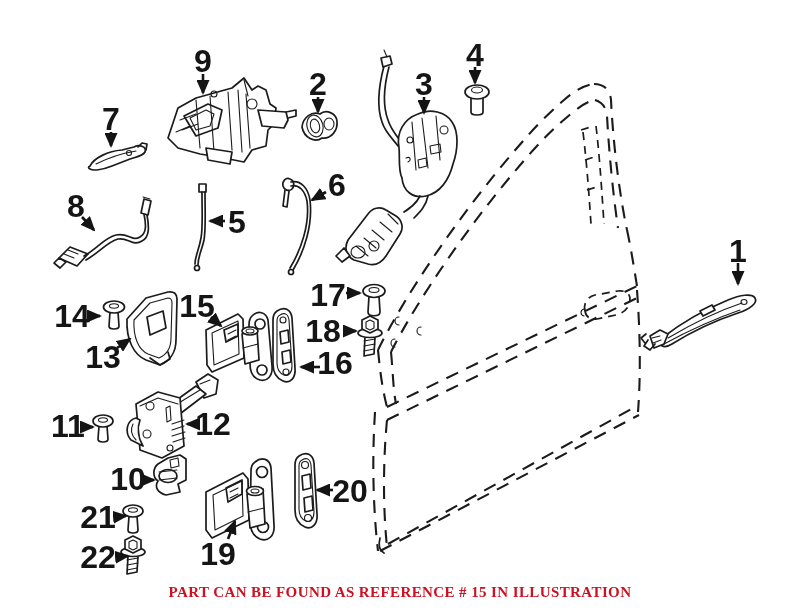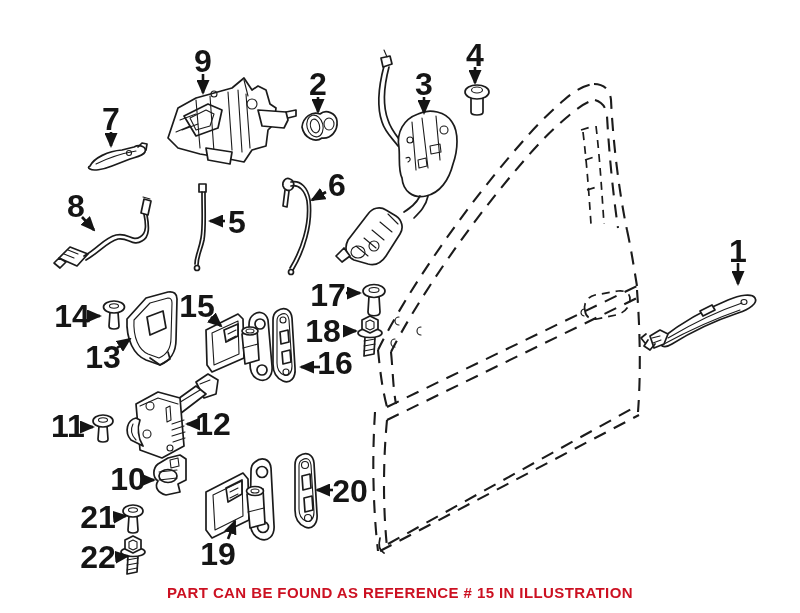--- a/index.html
+++ b/index.html
@@ -14,21 +14,21 @@
   .thin{ stroke:#1b1b1b; stroke-width:1.1; fill:none; stroke-linecap:round; stroke-linejoin:round; }
   .dash  { stroke:#1b1b1b; stroke-width:2.1; fill:none; stroke-dasharray:13 9; stroke-linecap:butt; }
   .dash2 { stroke:#1b1b1b; stroke-width:1.7; fill:none; stroke-dasharray:8 6; stroke-linecap:butt; }
   .arrow { stroke:#141414; stroke-width:2.6; fill:none; }
   .num {
     font-family:"Liberation Sans", sans-serif; font-weight:bold; font-size:32px;
     fill:#151515; text-anchor:middle; dominant-baseline:central;
   }
   .caption {
     position:absolute; top:584px; left:0; width:800px; text-align:center;
-    font-weight:bold; font-size:15px; letter-spacing:0.4px; color:#cc1122;
+    font-weight:bold; font-size:15px; letter-spacing:0.4px; color:#cc1122;font-family:Liberation Serif, serif;
   }
 </style>
 </head>
 <body>
 
 <div class="stage">
 <svg class="diagram-svg" width="800" height="613" viewBox="0 0 800 613">
   <defs>
     <marker id="ah" markerUnits="userSpaceOnUse" markerWidth="15" markerHeight="13" refX="13" refY="6.5" orient="auto">
       <path d="M0 0 L15 6.5 L0 13 Z" fill="#141414"></path>

